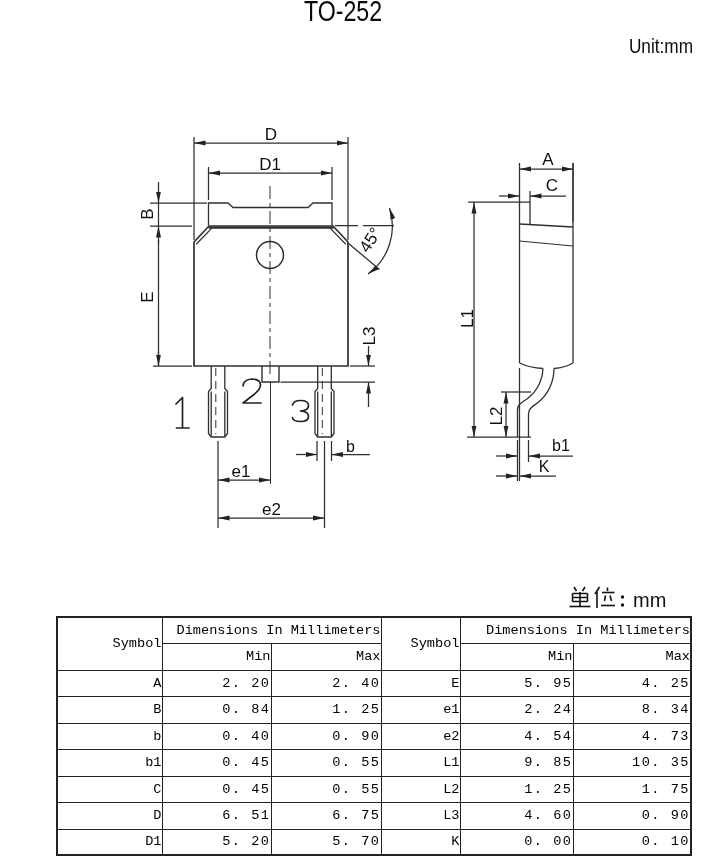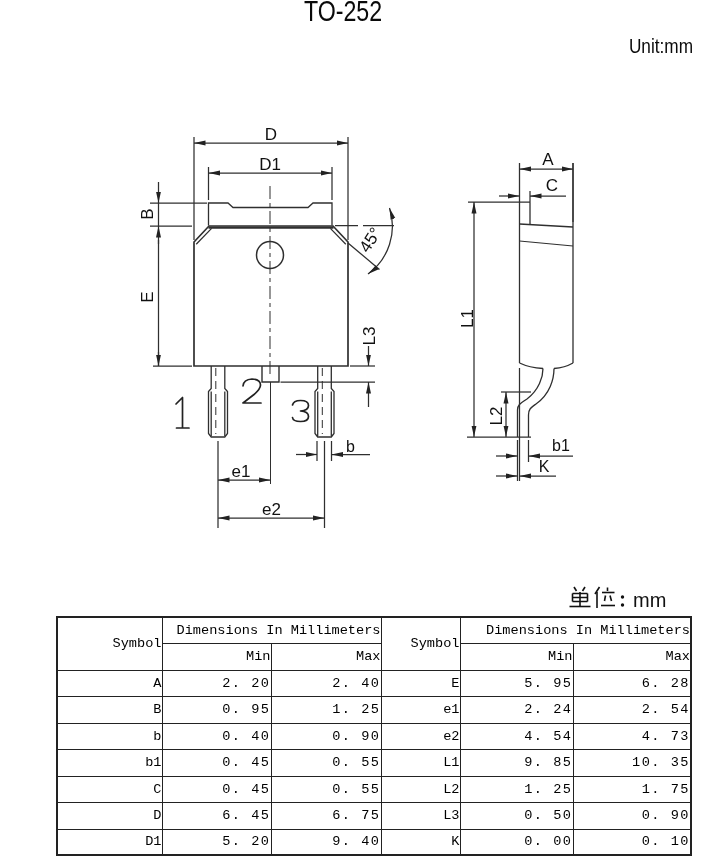--- a/index.html
+++ b/index.html
@@ -197,29 +197,29 @@
           <td>Max</td>
           <td>Min</td>
           <td style="border-right-width:2px">Max</td>
         </tr>
 <tr style="height:26px">
           <td style="border-left-width:2px">A</td>
           <td class="num">2. 20</td>
           <td class="num">2. 40</td>
           <td>E</td>
           <td class="num">5. 95</td>
-          <td class="num" style="border-right-width:2px">6. 28</td>
+          <td class="num" style="border-right-width:2px">4. 25</td>
         </tr>
 <tr style="height:27px">
           <td style="border-left-width:2px">B</td>
-          <td class="num">0. 95</td>
+          <td class="num">0. 84</td>
           <td class="num">1. 25</td>
           <td>e1</td>
           <td class="num">2. 24</td>
-          <td class="num" style="border-right-width:2px">2. 54</td>
+          <td class="num" style="border-right-width:2px">8. 34</td>
         </tr>
 <tr style="height:26px">
           <td style="border-left-width:2px">b</td>
           <td class="num">0. 40</td>
           <td class="num">0. 90</td>
           <td>e2</td>
           <td class="num">4. 54</td>
           <td class="num" style="border-right-width:2px">4. 73</td>
         </tr>
 <tr style="height:27px">
@@ -233,29 +233,29 @@
 <tr style="height:26px">
           <td style="border-left-width:2px">C</td>
           <td class="num">0. 45</td>
           <td class="num">0. 55</td>
           <td>L2</td>
           <td class="num">1. 25</td>
           <td class="num" style="border-right-width:2px">1. 75</td>
         </tr>
 <tr style="height:27px">
           <td style="border-left-width:2px">D</td>
-          <td class="num">6. 45</td>
+          <td class="num">6. 51</td>
           <td class="num">6. 75</td>
           <td>L3</td>
-          <td class="num">0. 50</td>
+          <td class="num">4. 60</td>
           <td class="num" style="border-right-width:2px">0. 90</td>
         </tr>
 <tr style="height:26px">
           <td style="border-width:1px 1px 2px 2px">D1</td>
           <td class="num" style="border-bottom-width:2px">5. 20</td>
-          <td class="num" style="border-bottom-width:2px">9. 40</td>
+          <td class="num" style="border-bottom-width:2px">5. 70</td>
           <td style="border-bottom-width:2px">K</td>
           <td class="num" style="border-bottom-width:2px">0. 00</td>
           <td class="num" style="border-width:1px 2px 2px 1px">0. 10</td>
         </tr>
 </tbody>
     </table>
 </div>
 
 </body></html>

